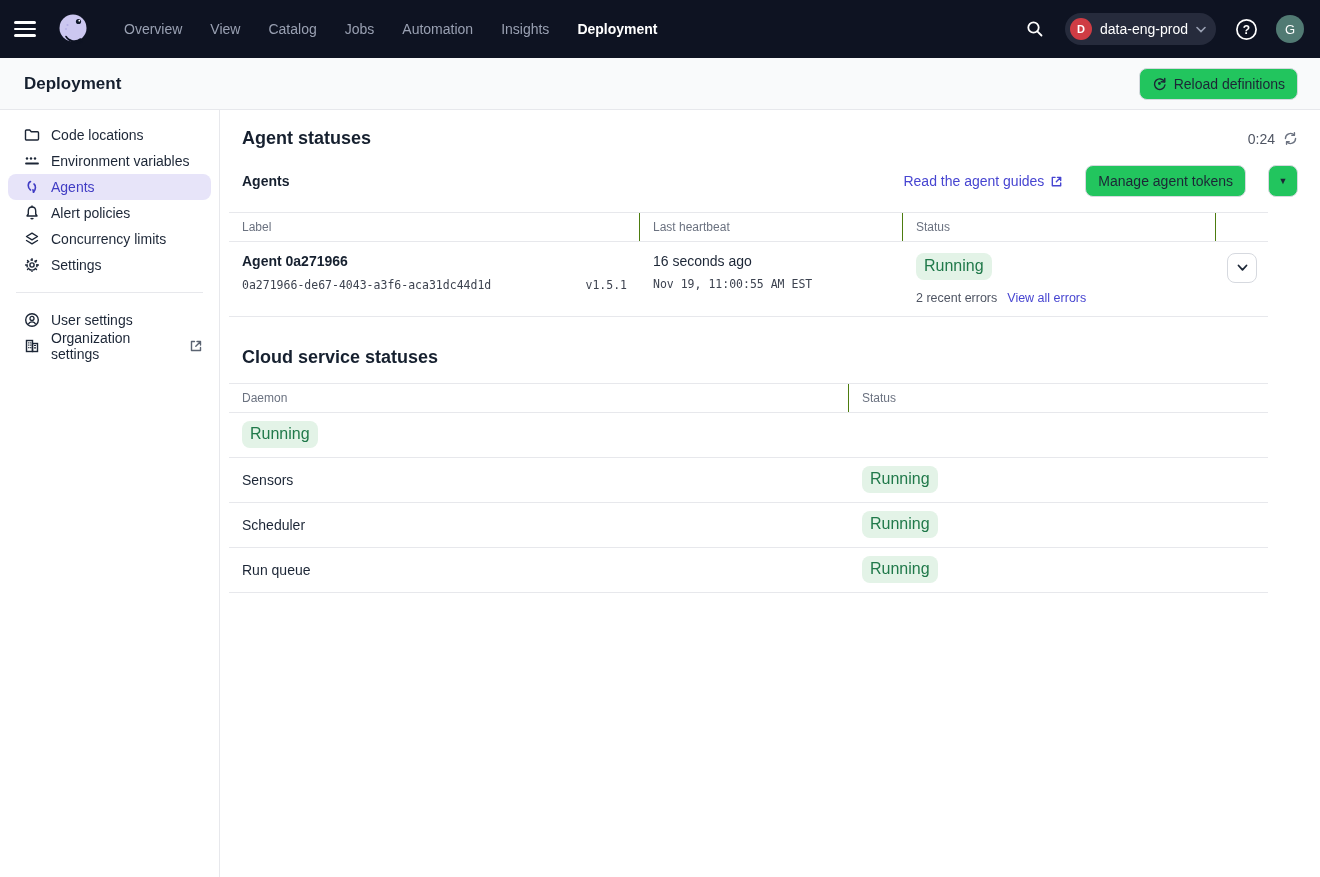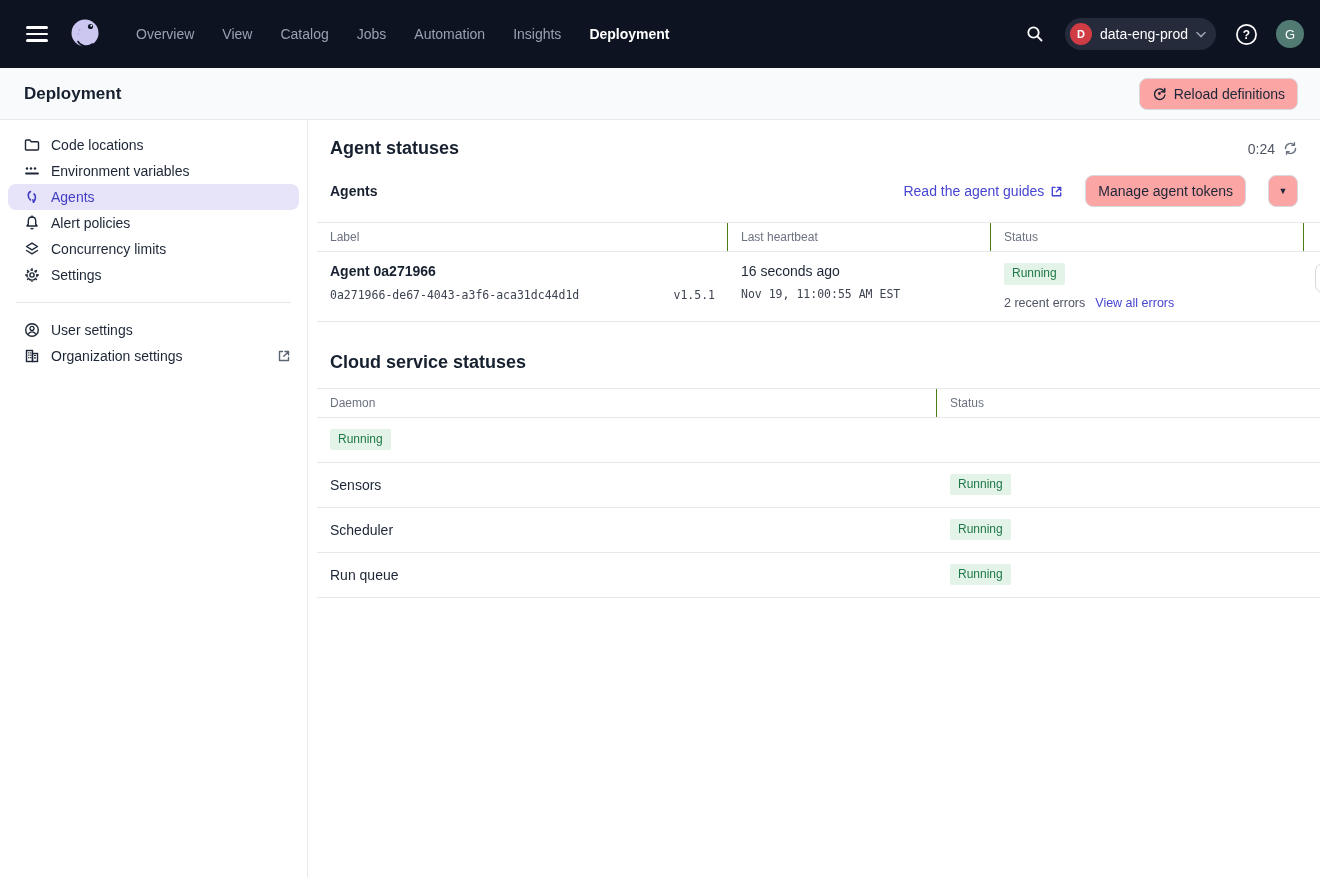--- a/index.html
+++ b/index.html
@@ -6,22 +6,22 @@
   html,body { width:1320px; height:877px; }
   body {
     font-family:"Liberation Sans", sans-serif;
     background:#ffffff; color:#1c2636;
     overflow:hidden;
   }
   .app { width:1320px; height:877px; display:flex; flex-direction:column; }
 
   
   .topnav {
-    height:68px; background:#0e1322; display:flex; align-items:center;
-    padding:0 16px 0 26px; flex-shrink:0; gap:4px;
+    height:58px; background:#0e1322; display:flex; align-items:center;
+    padding:0 16px 0 14px; flex-shrink:0; gap:4px;
   }
   .hamburger { width:30px; height:30px; display:flex; flex-direction:column; justify-content:center; gap:4px; cursor:pointer; margin-right:6px; }
   .hamburger span { display:block; width:22px; height:2.5px; background:#ffffff; border-radius:2px; }
   .logo { width:38px; height:38px; margin-right:16px; flex-shrink:0; }
   .nav-item {
     color:#99a0b2; font-size:14px; padding:8px 12px; cursor:pointer; white-space:nowrap;
   }
   .nav-item.active { color:#ffffff; font-weight:bold; }
   .topnav .spacer { flex:1; }
   .icon-btn { width:32px; height:32px; display:flex; align-items:center; justify-content:center; cursor:pointer; color:#ffffff; flex-shrink:0; }
@@ -40,28 +40,28 @@
   }
 
   
   .page-header {
     height:52px; background:#f9fafb; border-bottom:1px solid #e7e8ec;
     display:flex; align-items:center; justify-content:space-between; padding:0 22px 0 24px; flex-shrink:0;
   }
   .page-title { font-size:17px; font-weight:bold; color:#16202f; }
   .btn {
     display:inline-flex; align-items:center; gap:7px; height:32px; padding:0 12px;
-    background:#fca5a5; border:1px solid #d6d9df; border-radius:8px;
+    background:#22c55e; border:1px solid #d6d9df; border-radius:8px;
     font-size:14px; color:#1c2636; cursor:pointer; font-family:inherit;
   }
 
   
   .content-row { flex:1; display:flex; min-height:0; }
   .sidebar {
-    width:308px; border-right:1px solid #e7e8ec; padding:12px 8px; flex-shrink:0;
+    width:220px; border-right:1px solid #e7e8ec; padding:12px 8px; flex-shrink:0;
     display:flex; flex-direction:column;
   }
   .side-item {
     display:flex; align-items:center; gap:11px; padding:5px 8px 5px 16px; border-radius:8px;
     font-size:14px; color:#1c2636; cursor:pointer; height:26px; margin-bottom:0;
   }
   .side-item + .side-item { margin-top:0; }
   .side-item .sicon { width:16px; height:16px; display:flex; align-items:center; justify-content:center; color:#1c2636; flex-shrink:0; }
   .side-item.active { background:#e7e4f9; color:#403cc4; }
   .side-item.active .sicon { color:#403cc4; }
@@ -101,22 +101,22 @@
   .agents-c4 { width:52px; }
   .daemon-c1 { width:620px; }
   .daemon-c2 { width:419px; }
 
   .body-cell { padding:11px 13px; font-size:14px; color:#1c2636; }
   .agent-name { font-weight:bold; font-size:14px; color:#16202f; }
   .mono { font-family:"DejaVu Sans Mono", monospace; font-size:11.5px; color:#3d4350; }
   .id-row { display:flex; justify-content:space-between; align-items:baseline; margin-top:9px; }
   .hb-abs { margin-top:8px; }
   .badge {
-    display:inline-block; background:#e3f3e7; color:#20794a; font-size:12px;
-    padding:3px 8px; border-radius:2px; line-height:1.3;
+    display:inline-block; background:#e3f3e7; color:#20794a; font-size:16px;
+    padding:3px 8px; border-radius:8px; line-height:1.3;
   }
   .errors-row { margin-top:11px; font-size:12.5px; color:#4f5563; display:flex; gap:10px; align-items:baseline; }
   .errors-row a { font-size:12.5px; }
   .expand-btn {
     width:30px; height:30px; border:1px solid #d6d9df; border-radius:8px; background:#fff;
     display:flex; align-items:center; justify-content:center; cursor:pointer; color:#1c2636;
   }
   .expand-cell { display:flex; align-items:flex-start; justify-content:center; padding-top:11px; }
 
   .cloud-title { font-size:18px; font-weight:bold; color:#16202f; padding:30px 22px 0 22px; }

